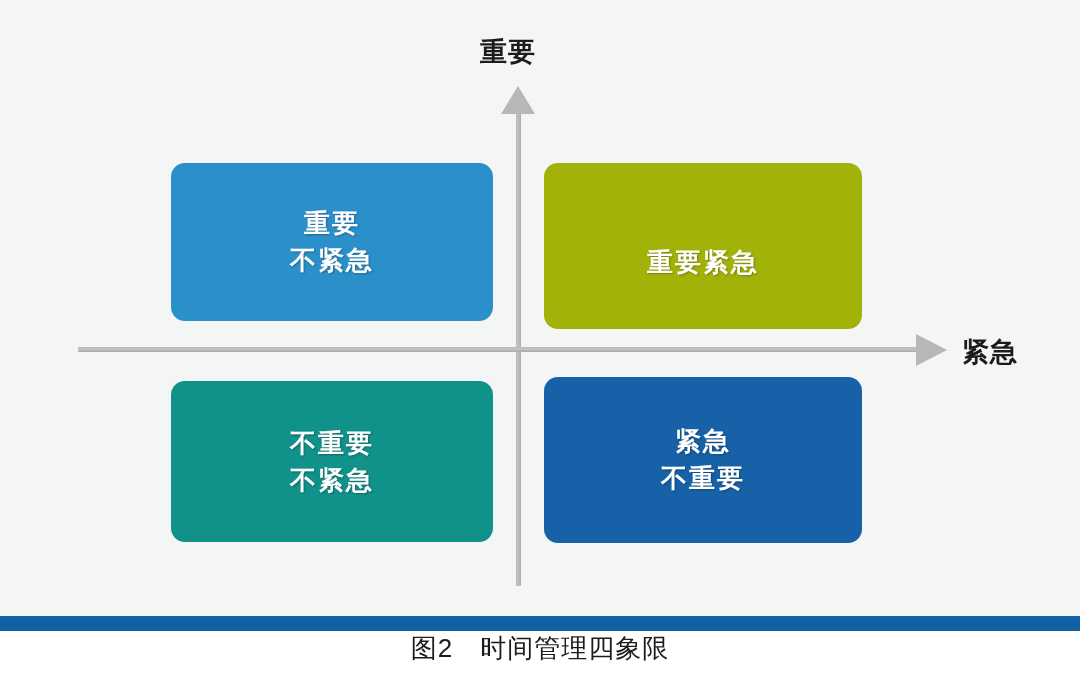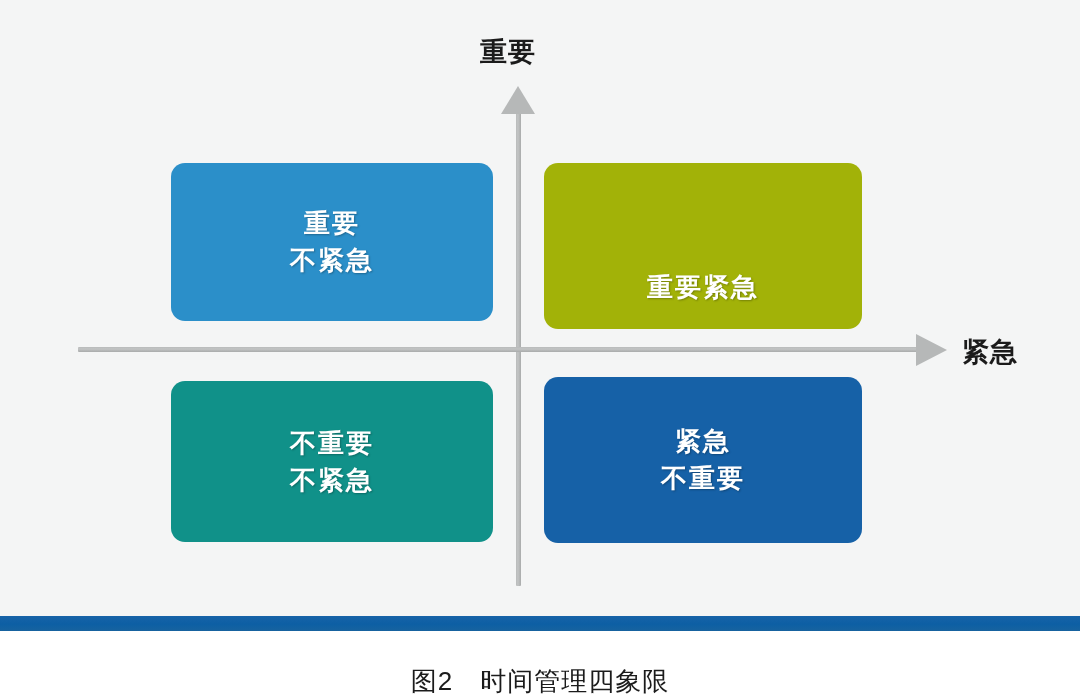--- a/index.html
+++ b/index.html
@@ -129,21 +129,21 @@
     height: 158px;
     background: #2b8fc9;
   }
   #quad-tr {
     left: 528px;
     top: 163px;
     width: 318px;
     height: 166px;
     background: #a2b208;
     justify-content: flex-end;
-    padding-bottom: 23px;
+    padding-bottom: 48px;
   }
   #quad-bl {
     left: 155px;
     top: 381px;
     width: 322px;
     height: 161px;
     background: #109189;
   }
   #quad-br {
     left: 528px;
@@ -165,21 +165,21 @@
 
   
   #caption-area {
     position: absolute;
     left: 0;
     top: 631px;
     width: 1080px;
     height: 68px;
     background: #ffffff;
     display: flex;
-    align-items: flex-end;
+    align-items: flex-start;
     justify-content: center;
   }
   #caption {
     font-size: 26px;
     color: #1b1b1b;
     letter-spacing: 1px;
     white-space: pre;
   }
 </style>
 </head>

